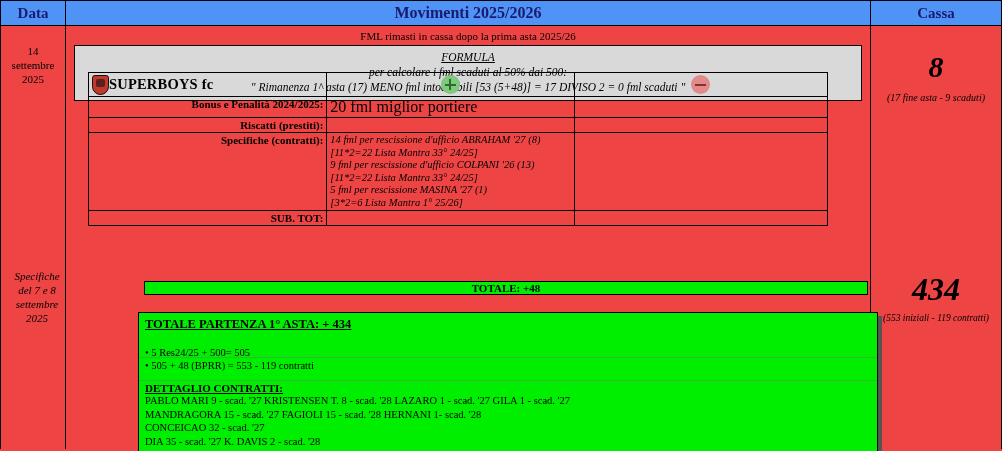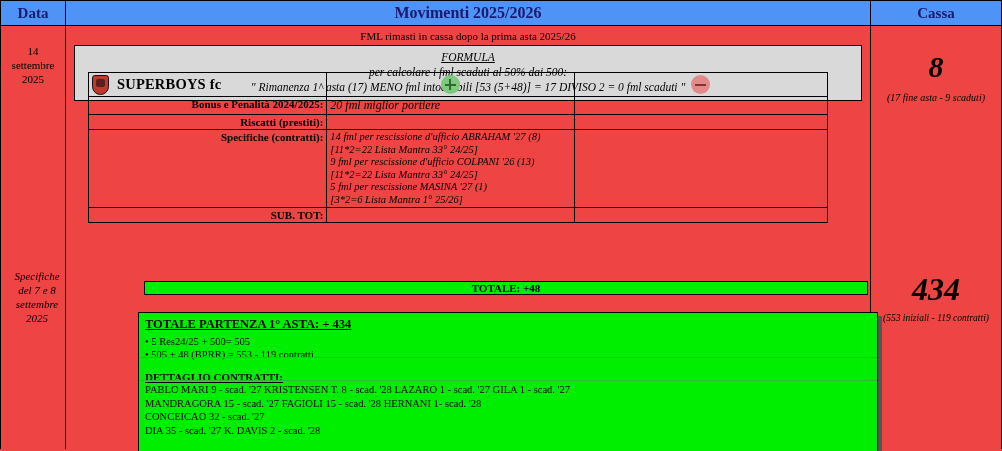--- a/index.html
+++ b/index.html
@@ -193,21 +193,20 @@
   .tt-mid { width: 247px; }
   .tt-right { width: 253px; }
 
   .team-name-cell {
     height: 24px;
     vertical-align: middle !important;
   }
   .team-name-inner {
     display: flex;
     align-items: center;
-    gap: 8px;
   }
   .crest {
     width: 17px;
     height: 20px;
     background: #c0392b;
     border: 1px solid #111;
     border-radius: 3px 3px 9px 9px;
     position: relative;
     display: inline-block;
     box-sizing: border-box;
@@ -249,21 +248,21 @@
   }
   .sym-plus::before { left: 4px; top: 8.5px; width: 11px; height: 2px; }
   .sym-plus::after  { left: 8.5px; top: 4px; width: 2px; height: 11px; }
   .sym-minus::before { left: 4px; top: 8.5px; width: 11px; height: 2px; background: #8c2f2f; }
 
   .resc-lines {
     font-style: italic;
     font-size: 10.5px;
     line-height: 12.5px;
   }
-  .bonus-val { font-size: 12px; font-style: italic; }
+  .bonus-val { font-size: 16px; }
 
   .totale-bar {
     position: absolute;
     left: 78px;
     top: 255px;
     width: 724px;
     height: 14px;
     background: #00ee00;
     border: 1px solid #000;
     text-align: center;
@@ -284,21 +283,21 @@
     border: 1px solid #000;
     box-shadow: 4px 4px 0 #555;
     box-sizing: border-box;
     padding: 4px 6px;
     font-size: 11px;
   }
   .gb-title {
     font-weight: bold;
     font-size: 12.5px;
     text-decoration: underline;
-    margin-bottom: 3px;
+    margin-bottom: 14px;
   }
   .gb-line {
     font-size: 10.5px;
     line-height: 13px;
   }
   .gb-sub {
     font-weight: bold;
     font-size: 11px;
     text-decoration: underline;
     margin-top: 10px;

